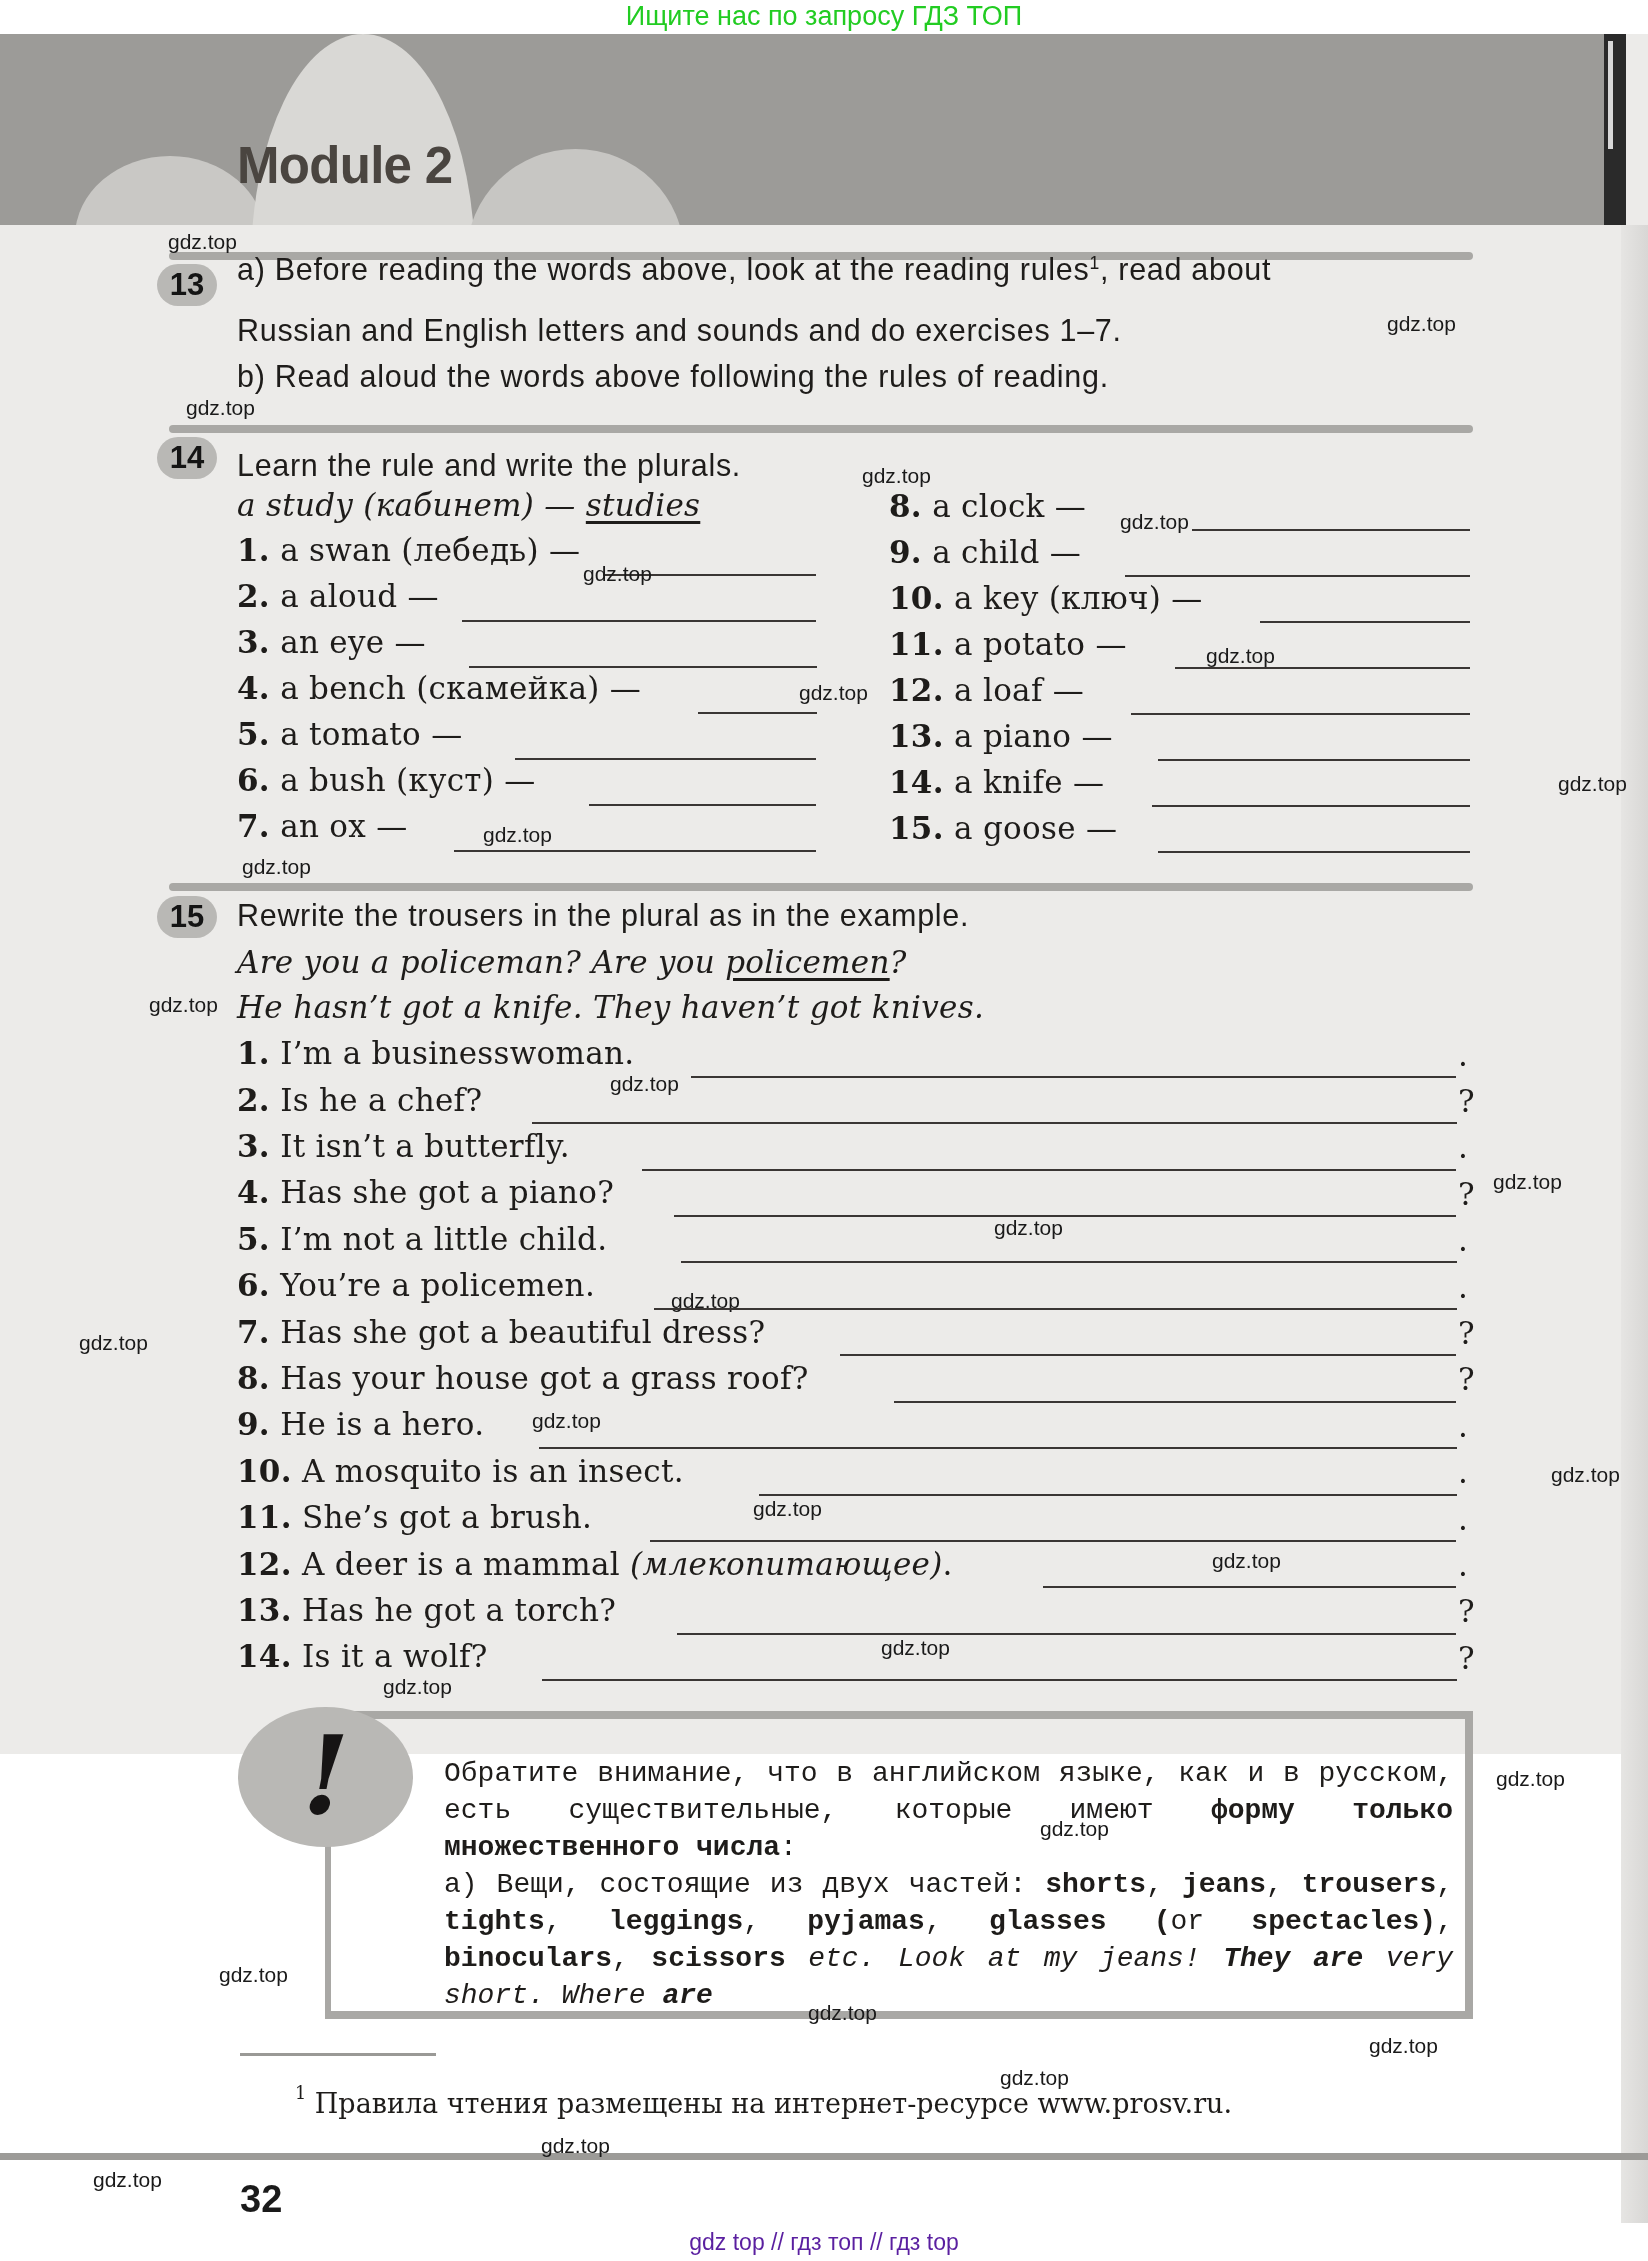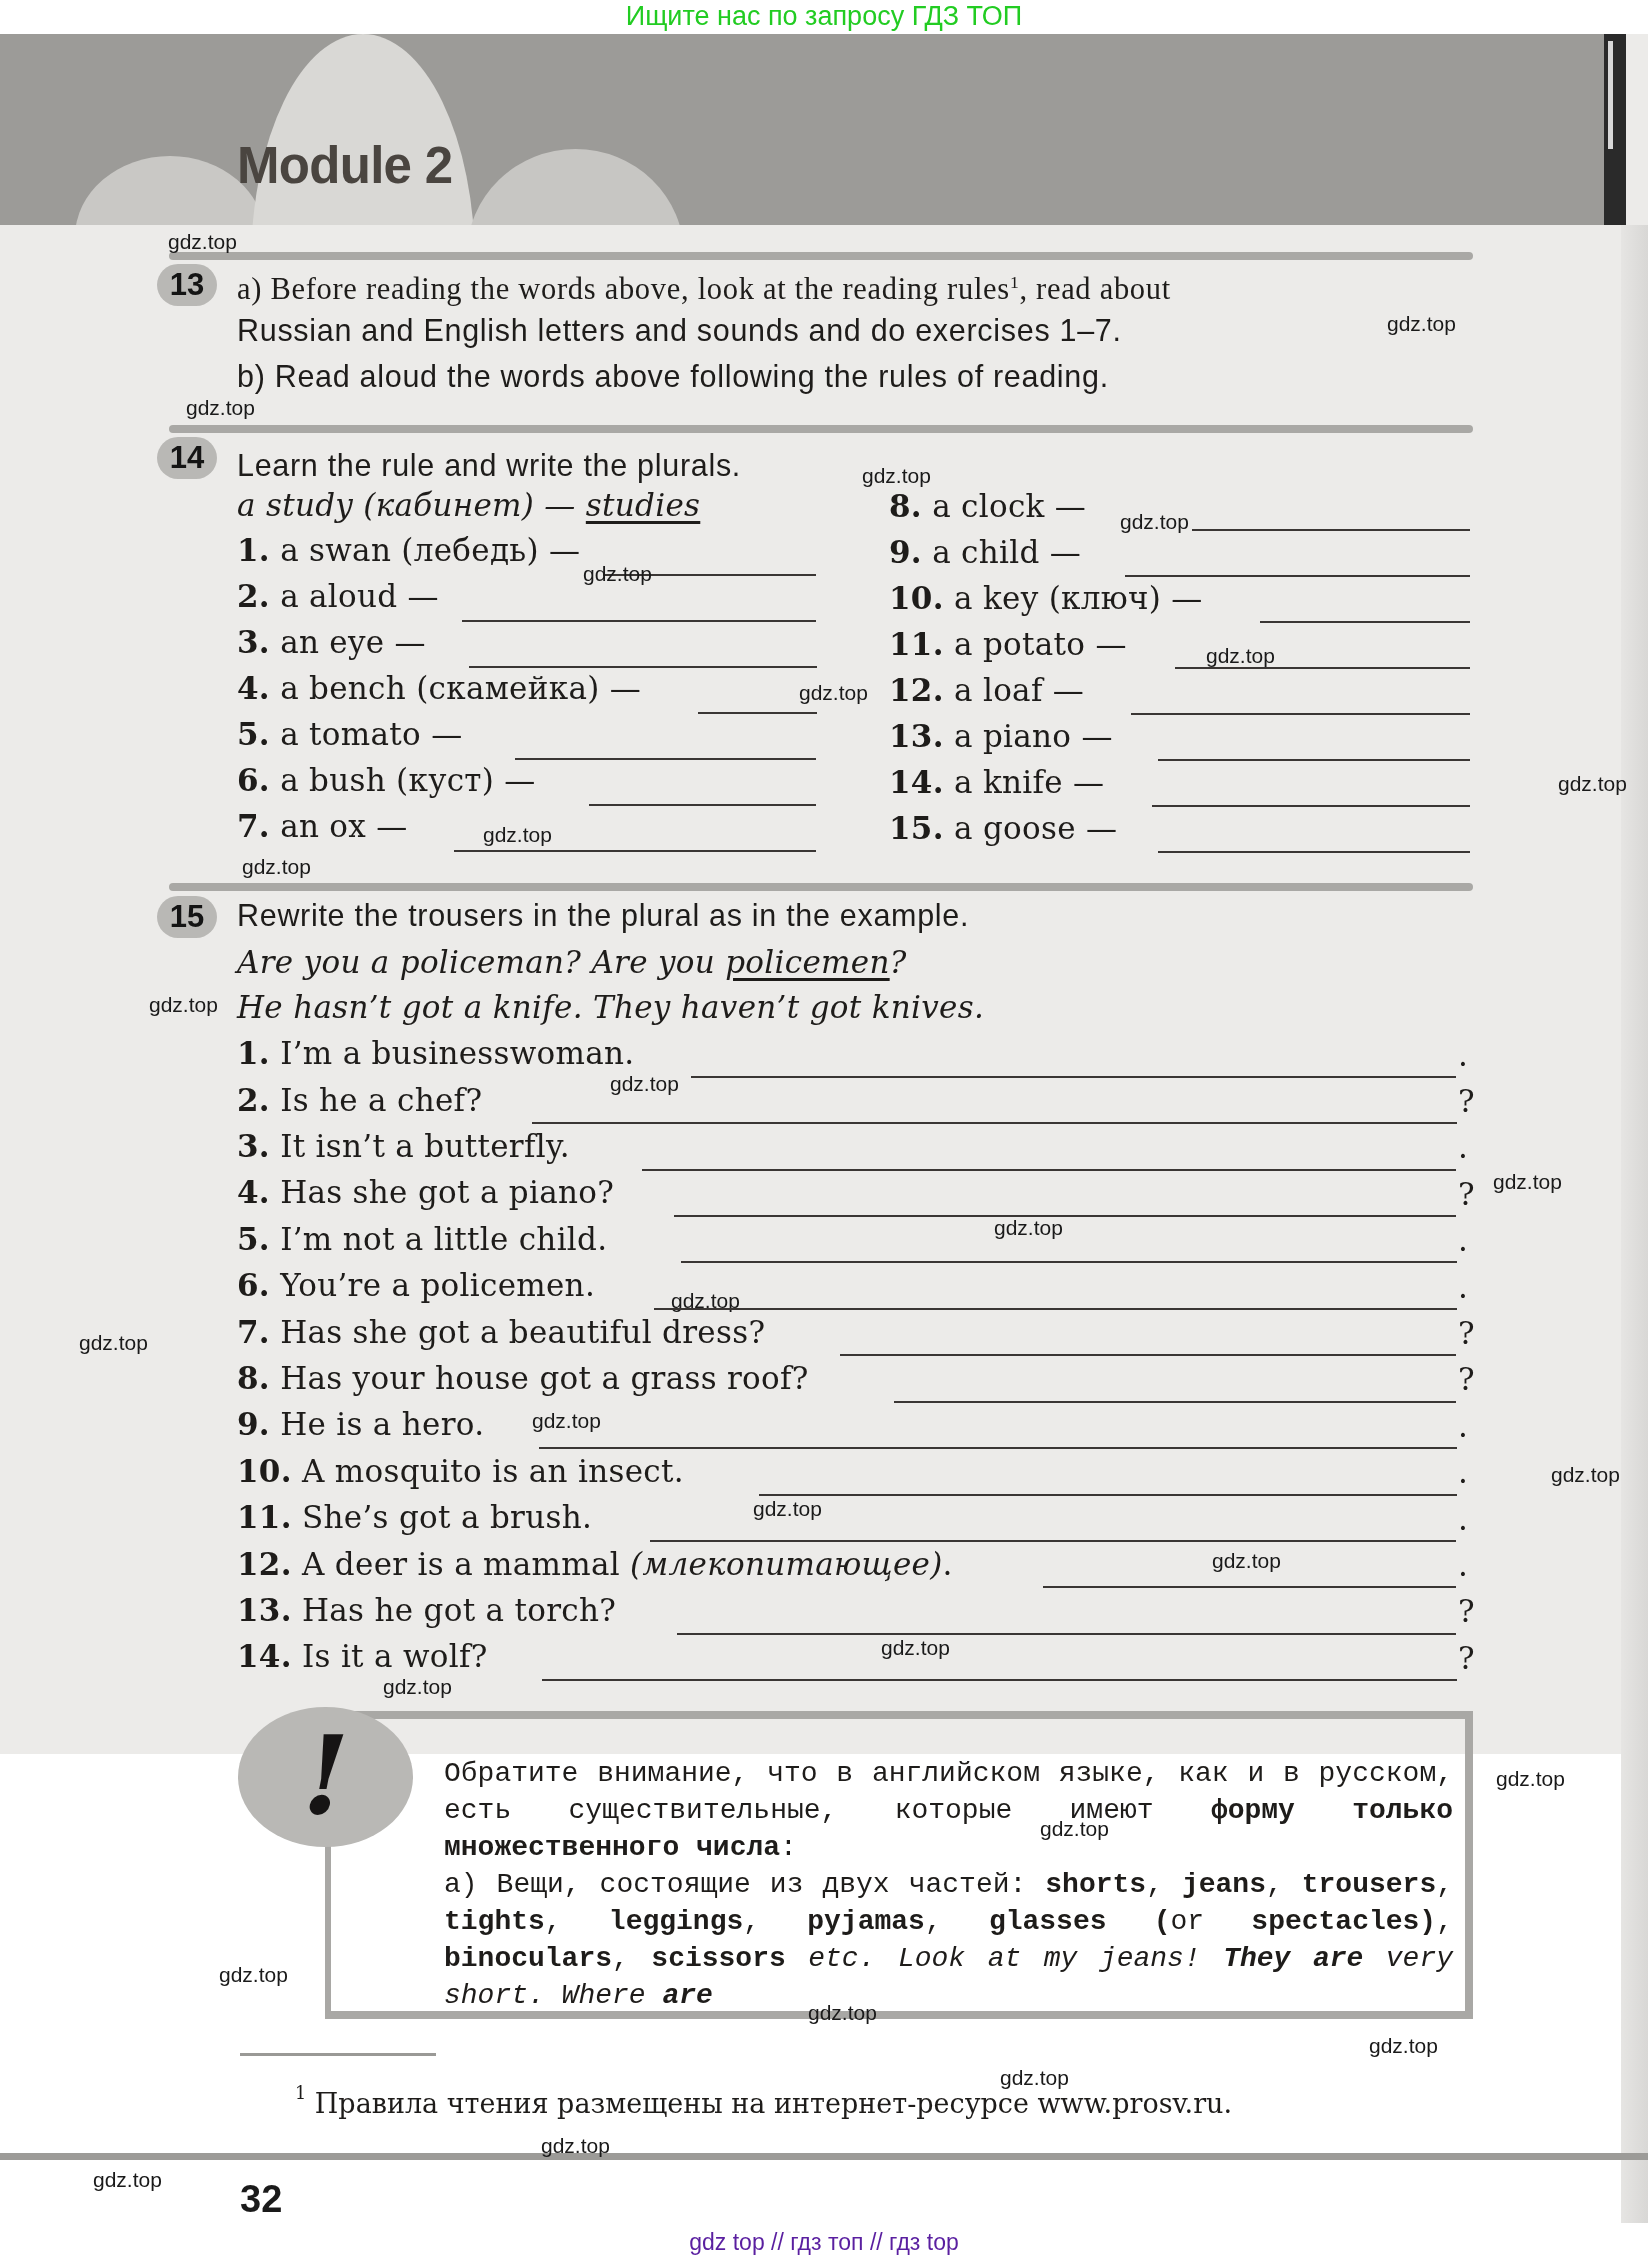--- a/index.html
+++ b/index.html
@@ -92,21 +92,21 @@
     <div class="petal p1"></div>
     <div class="petal p2"></div>
     <div class="petal p3"></div>
     <div class="spine"></div>
     <div class="module-title">Module 2</div>
   </div>
   <div class="right-shadow"></div>
 
   <div class="divider" style="left:169px; top:218px; width:1304px;"></div>
   <div class="ex-num" style="left:157px; top:230px;">13</div>
-  <div class="sans-line" style="left:237px; top:238px;font-family:Liberation Serif, serif;">
+  <div class="sans-line" style="left:237px; top:218px;">
     <span>a) Before reading the words above, look at the reading rules</span><sup style="font-size:17.6px;">1</sup><span>, read about</span>
   </div>
   <div class="sans-line" style="left:237px; top:279px;">Russian and English letters and sounds and do exercises 1–7.</div>
   <div class="sans-line" style="left:237px; top:325px;">b) Read aloud the words above following the rules of reading.</div>
 
   <div class="divider" style="left:169px; top:391px; width:1304px;"></div>
   <div class="ex-num" style="left:157px; top:403px;">14</div>
   <div class="sans-line" style="left:237px; top:406px;margin-top:8px;">Learn the rule and write the plurals.</div>
   <div class="serif-line ital" style="left:237px; top:453px;">
     <span>a study (кабинет) — </span><span class="u">studies</span>

